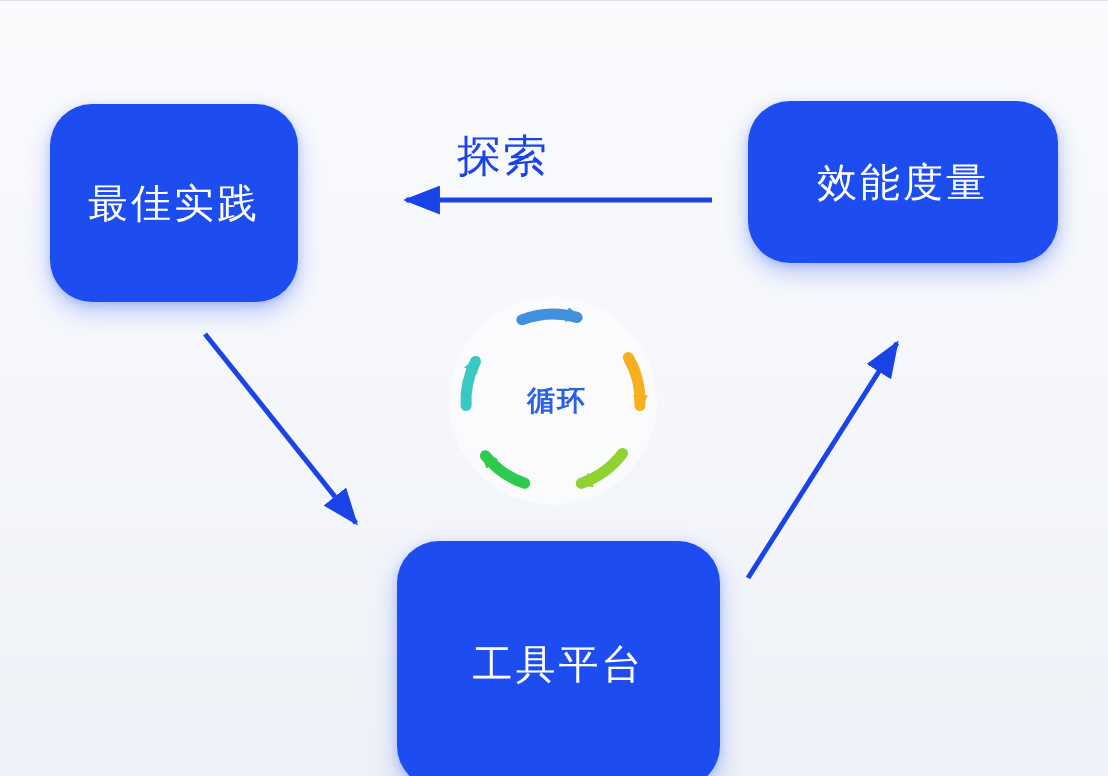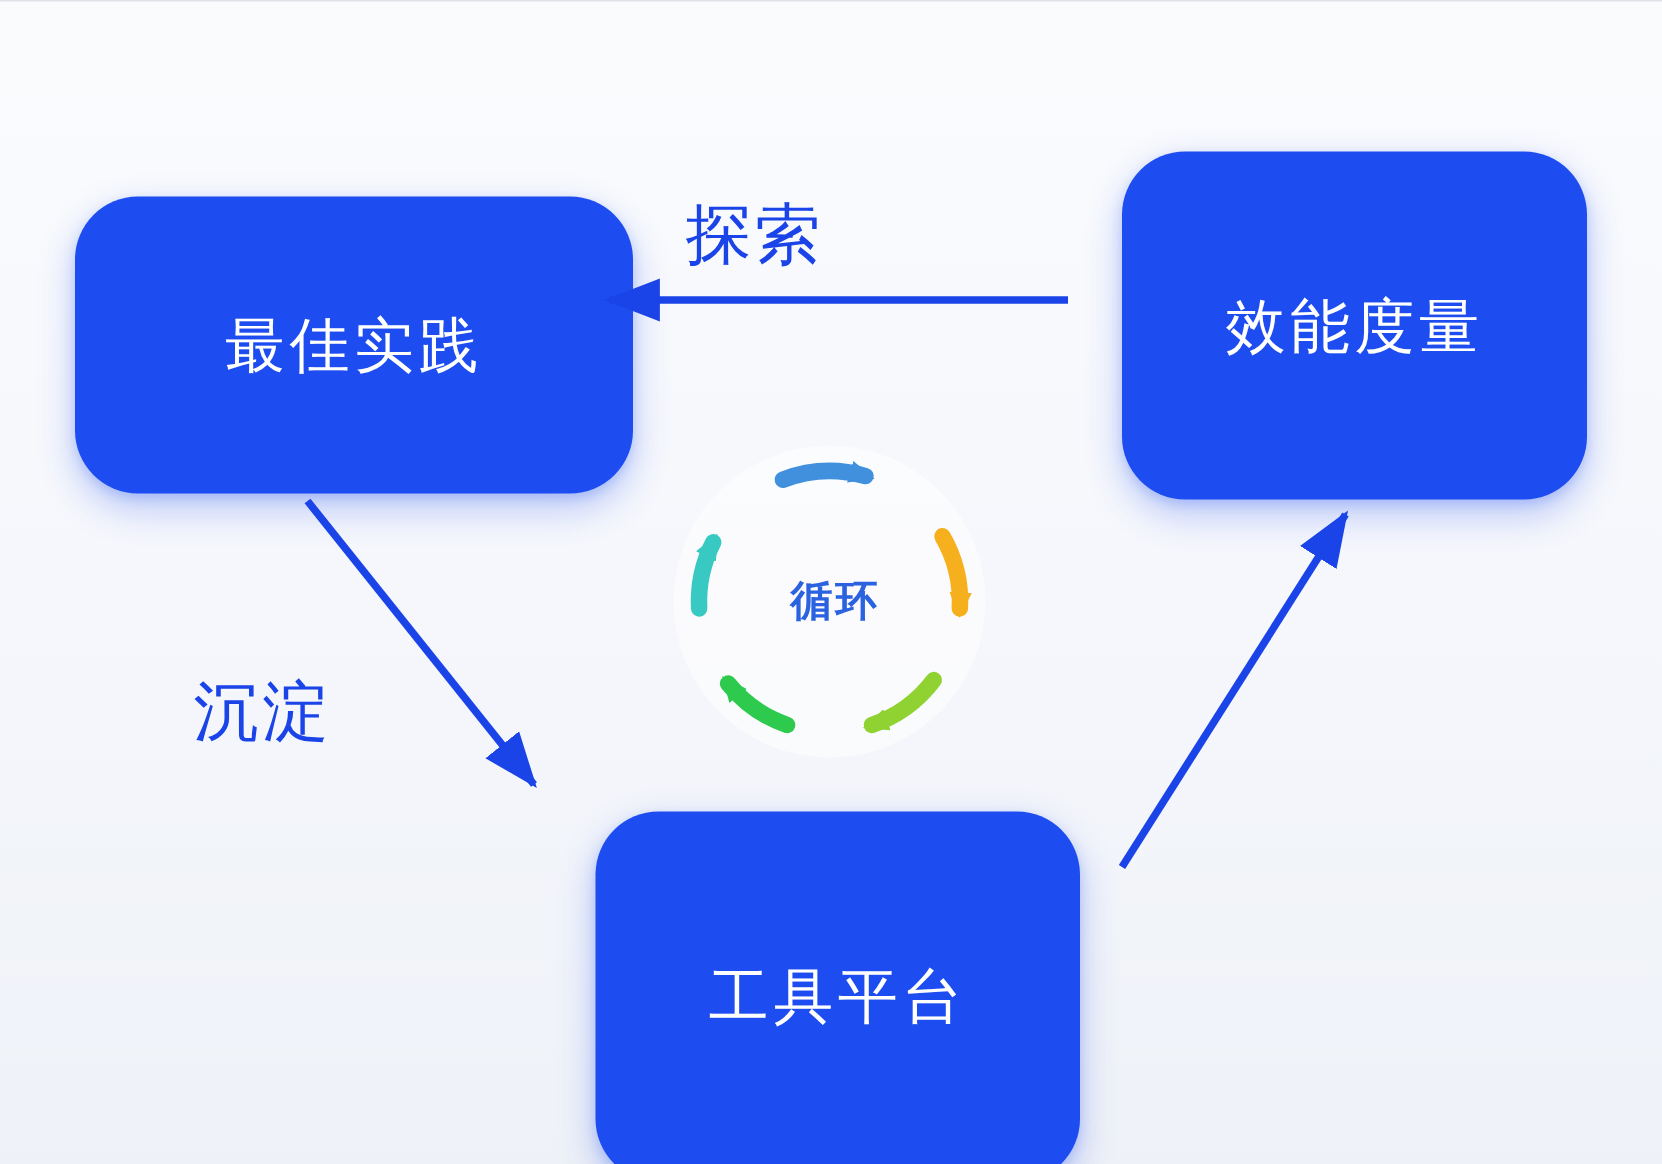--- a/index.html
+++ b/index.html
@@ -21,22 +21,22 @@
     border-radius: 42px;
     display: flex;
     align-items: center;
     justify-content: center;
     color: #ffffff;
     font-size: 40px;
     font-weight: 500;
     letter-spacing: 3px;
     box-shadow: 0 10px 24px rgba(29, 77, 240, 0.28), 0 3px 8px rgba(29, 77, 240, 0.18);
   }
-  .node-best   { left: 50px;  top: 103px; width: 372px; height: 198px; margin-top: 27px; }
-  .node-metric { left: 748px; top: 100px; width: 310px; height: 232px; }
+  .node-best   { left: 50px;  top: 103px; width: 248px; height: 198px; }
+  .node-metric { left: 748px; top: 100px; width: 310px; height: 162px; }
   .node-tool   { left: 397px; top: 540px; width: 323px; height: 247px; }
 
   .edge-label {
     position: absolute;
     width: 200px;
     text-align: left;
     font-size: 44px;
     font-weight: 400;
     color: #1a43e8;
     letter-spacing: 2px;
@@ -88,21 +88,20 @@
       <marker id="ah" viewBox="0 0 36 28" markerWidth="37" markerHeight="29" refX="33" refY="14" orient="auto" markerUnits="userSpaceOnUse">
         <path d="M0,0 L36,14 L0,28 z" fill="#1a43e8"></path>
       </marker>
     </defs>
     <line x1="712" y1="199" x2="406" y2="199" stroke-width="5" marker-end="url(#ah)" stroke="#1a43e8"></line>
     <line x1="205" y1="333" x2="356" y2="522" stroke-width="5" marker-end="url(#ah)" stroke="#1a43e8"></line>
     <line x1="748" y1="577" x2="897" y2="342" stroke-width="5" marker-end="url(#ah)" stroke="#1a43e8"></line>
   </svg>
 
   <div class="edge-label label-explore">探索</div>
-  <div class="edge-label label-precipitate">沉淀</div>
 
   <svg class="cycle-svg" width="220" height="220" viewBox="0 0 220 220">
     <defs>
       <marker id="m-blue" viewBox="0 0 16 14" markerWidth="17" markerHeight="15" refX="10" refY="7" orient="auto" markerUnits="userSpaceOnUse">
         <path d="M0,0 L16,7 L0,14 z" fill="#4090dd"></path>
       </marker>
       <marker id="m-orange" viewBox="0 0 16 14" markerWidth="17" markerHeight="15" refX="10" refY="7" orient="auto" markerUnits="userSpaceOnUse">
         <path d="M0,0 L16,7 L0,14 z" fill="#f6b01e"></path>
       </marker>
       <marker id="m-lime" viewBox="0 0 16 14" markerWidth="17" markerHeight="15" refX="10" refY="7" orient="auto" markerUnits="userSpaceOnUse">

